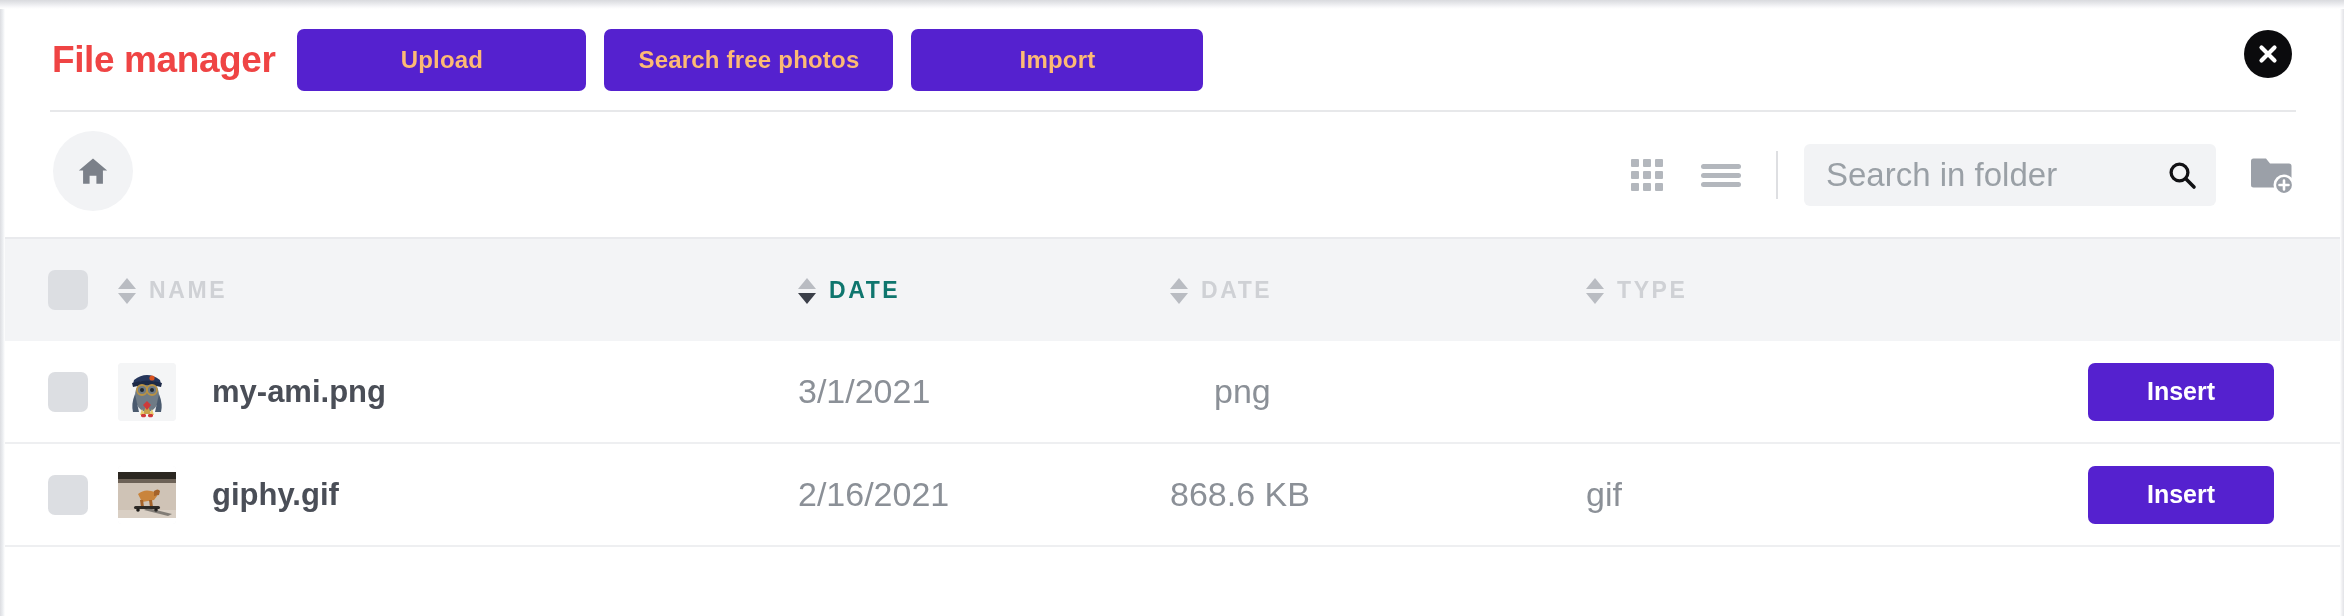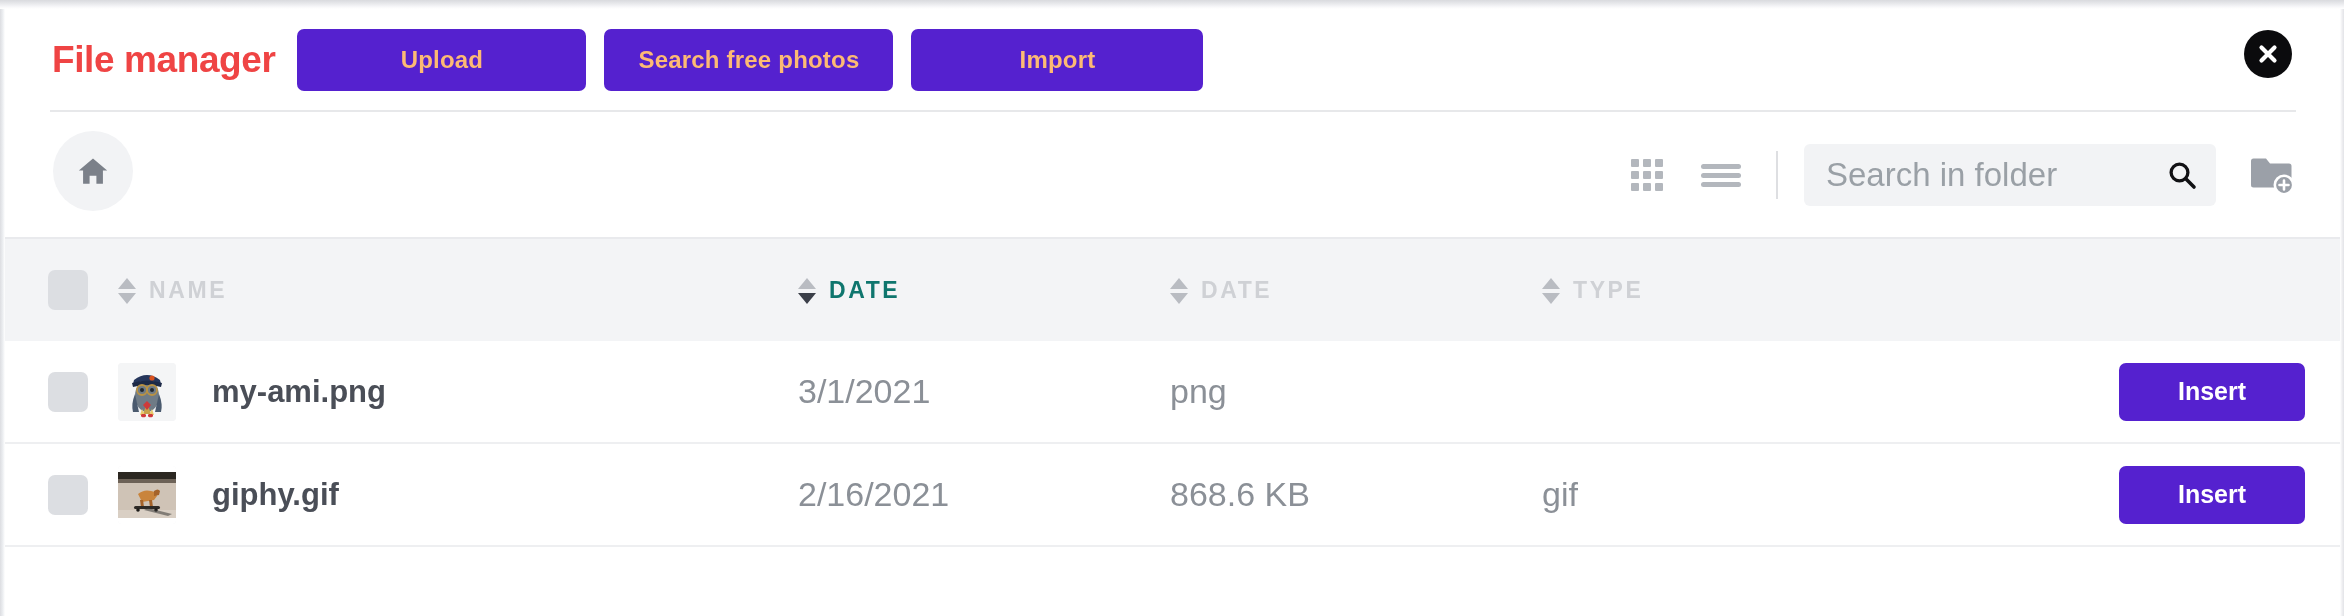--- a/index.html
+++ b/index.html
@@ -221,22 +221,22 @@
     border: none;
     cursor: pointer;
     padding: 0;
     flex: none;
   }
 
   .col-check { width: 118px; padding-left: 48px; display: flex; align-items: center; flex: none; }
   .col-name  { width: 680px; flex: none; display: flex; align-items: center; }
   .col-date  { width: 372px; flex: none; display: flex; align-items: center; }
   .col-size  { width: 372px; flex: none; display: flex; align-items: center; }
-  .col-type  { width: 440px; flex: none; display: flex; align-items: center; }
-  .col-act   { flex: 1; display: flex; align-items: center; justify-content: flex-end; padding-right: 39px; }
+  .col-type  { width: 440px; flex: none; display: flex; align-items: center; margin-left: 44px; }
+  .col-act   { flex: 1; display: flex; align-items: center; justify-content: flex-end; padding-right: 70px; }
 
   .sorter {
     display: inline-flex;
     align-items: flex-end;
     gap: 13px;
     background: none;
     border: none;
     padding: 0;
     cursor: pointer;
     font-family: "Liberation Sans", sans-serif;

